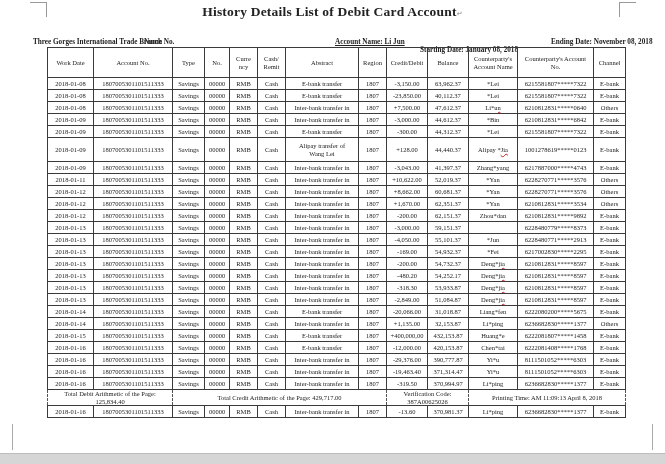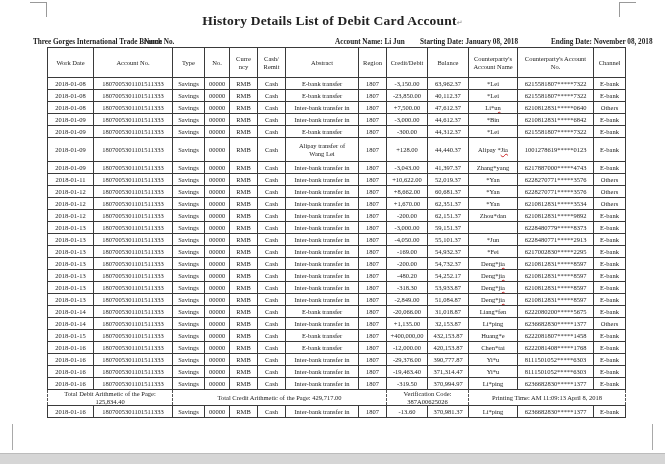--- a/index.html
+++ b/index.html
@@ -14,32 +14,32 @@
   .crop.tl { left:30px; top:2px;  border-top:1px solid #999; border-right:1px solid #999; }
   .crop.tr { left:619px; top:2px; border-top:1px solid #999; border-left:1px solid #999; }
   .crop-line { position:absolute; width:1px; height:26px; background:#a9a9a9; top:424px; }
   .crop-line.bl { left:12px; }
   .crop-line.br { left:652px; }
   
   .page-bottom { position:absolute; left:0; right:0; top:453px; height:11px;
     background:#d6d6d6; border-top:1px solid #bcbcbc; }
 
   .doc-title {
-    position:absolute; top:13px; left:0; width:100%;
+    position:absolute; top:4px; left:0; width:100%;
     text-align:center; font-weight:bold; font-size:13.5px; letter-spacing:.2px;
     color:#222;
   }
   .doc-title .pmark { font-size:7px; color:#888; font-weight:normal; }
 
   .info-item { position:absolute; top:38px; font-size:7.2px; font-weight:bold;
     white-space:nowrap; color:#222; }
   .info-branch   { left:21px;margin-left:12px; }
   .info-card     { left:144px; }
-  .info-account  { left:335px; }
-  .info-starting { left:420px; }
+  .info-account  { left:335px;text-decoration:underline; }
+  .info-starting { left:420px;margin-top:8px; }
   .info-ending   { left:551px; }
 
   table#grid {
     position:absolute; left:47px; top:47px; width:578px;
     border-collapse:collapse; table-layout:fixed;
     font-size:6.5px; line-height:1.18; text-align:center;
   }
   #grid th, #grid td {
     border:1px solid #3a3a3a; padding:0 1px; height:12px;
     overflow:hidden; white-space:pre-line; font-weight:normal;

